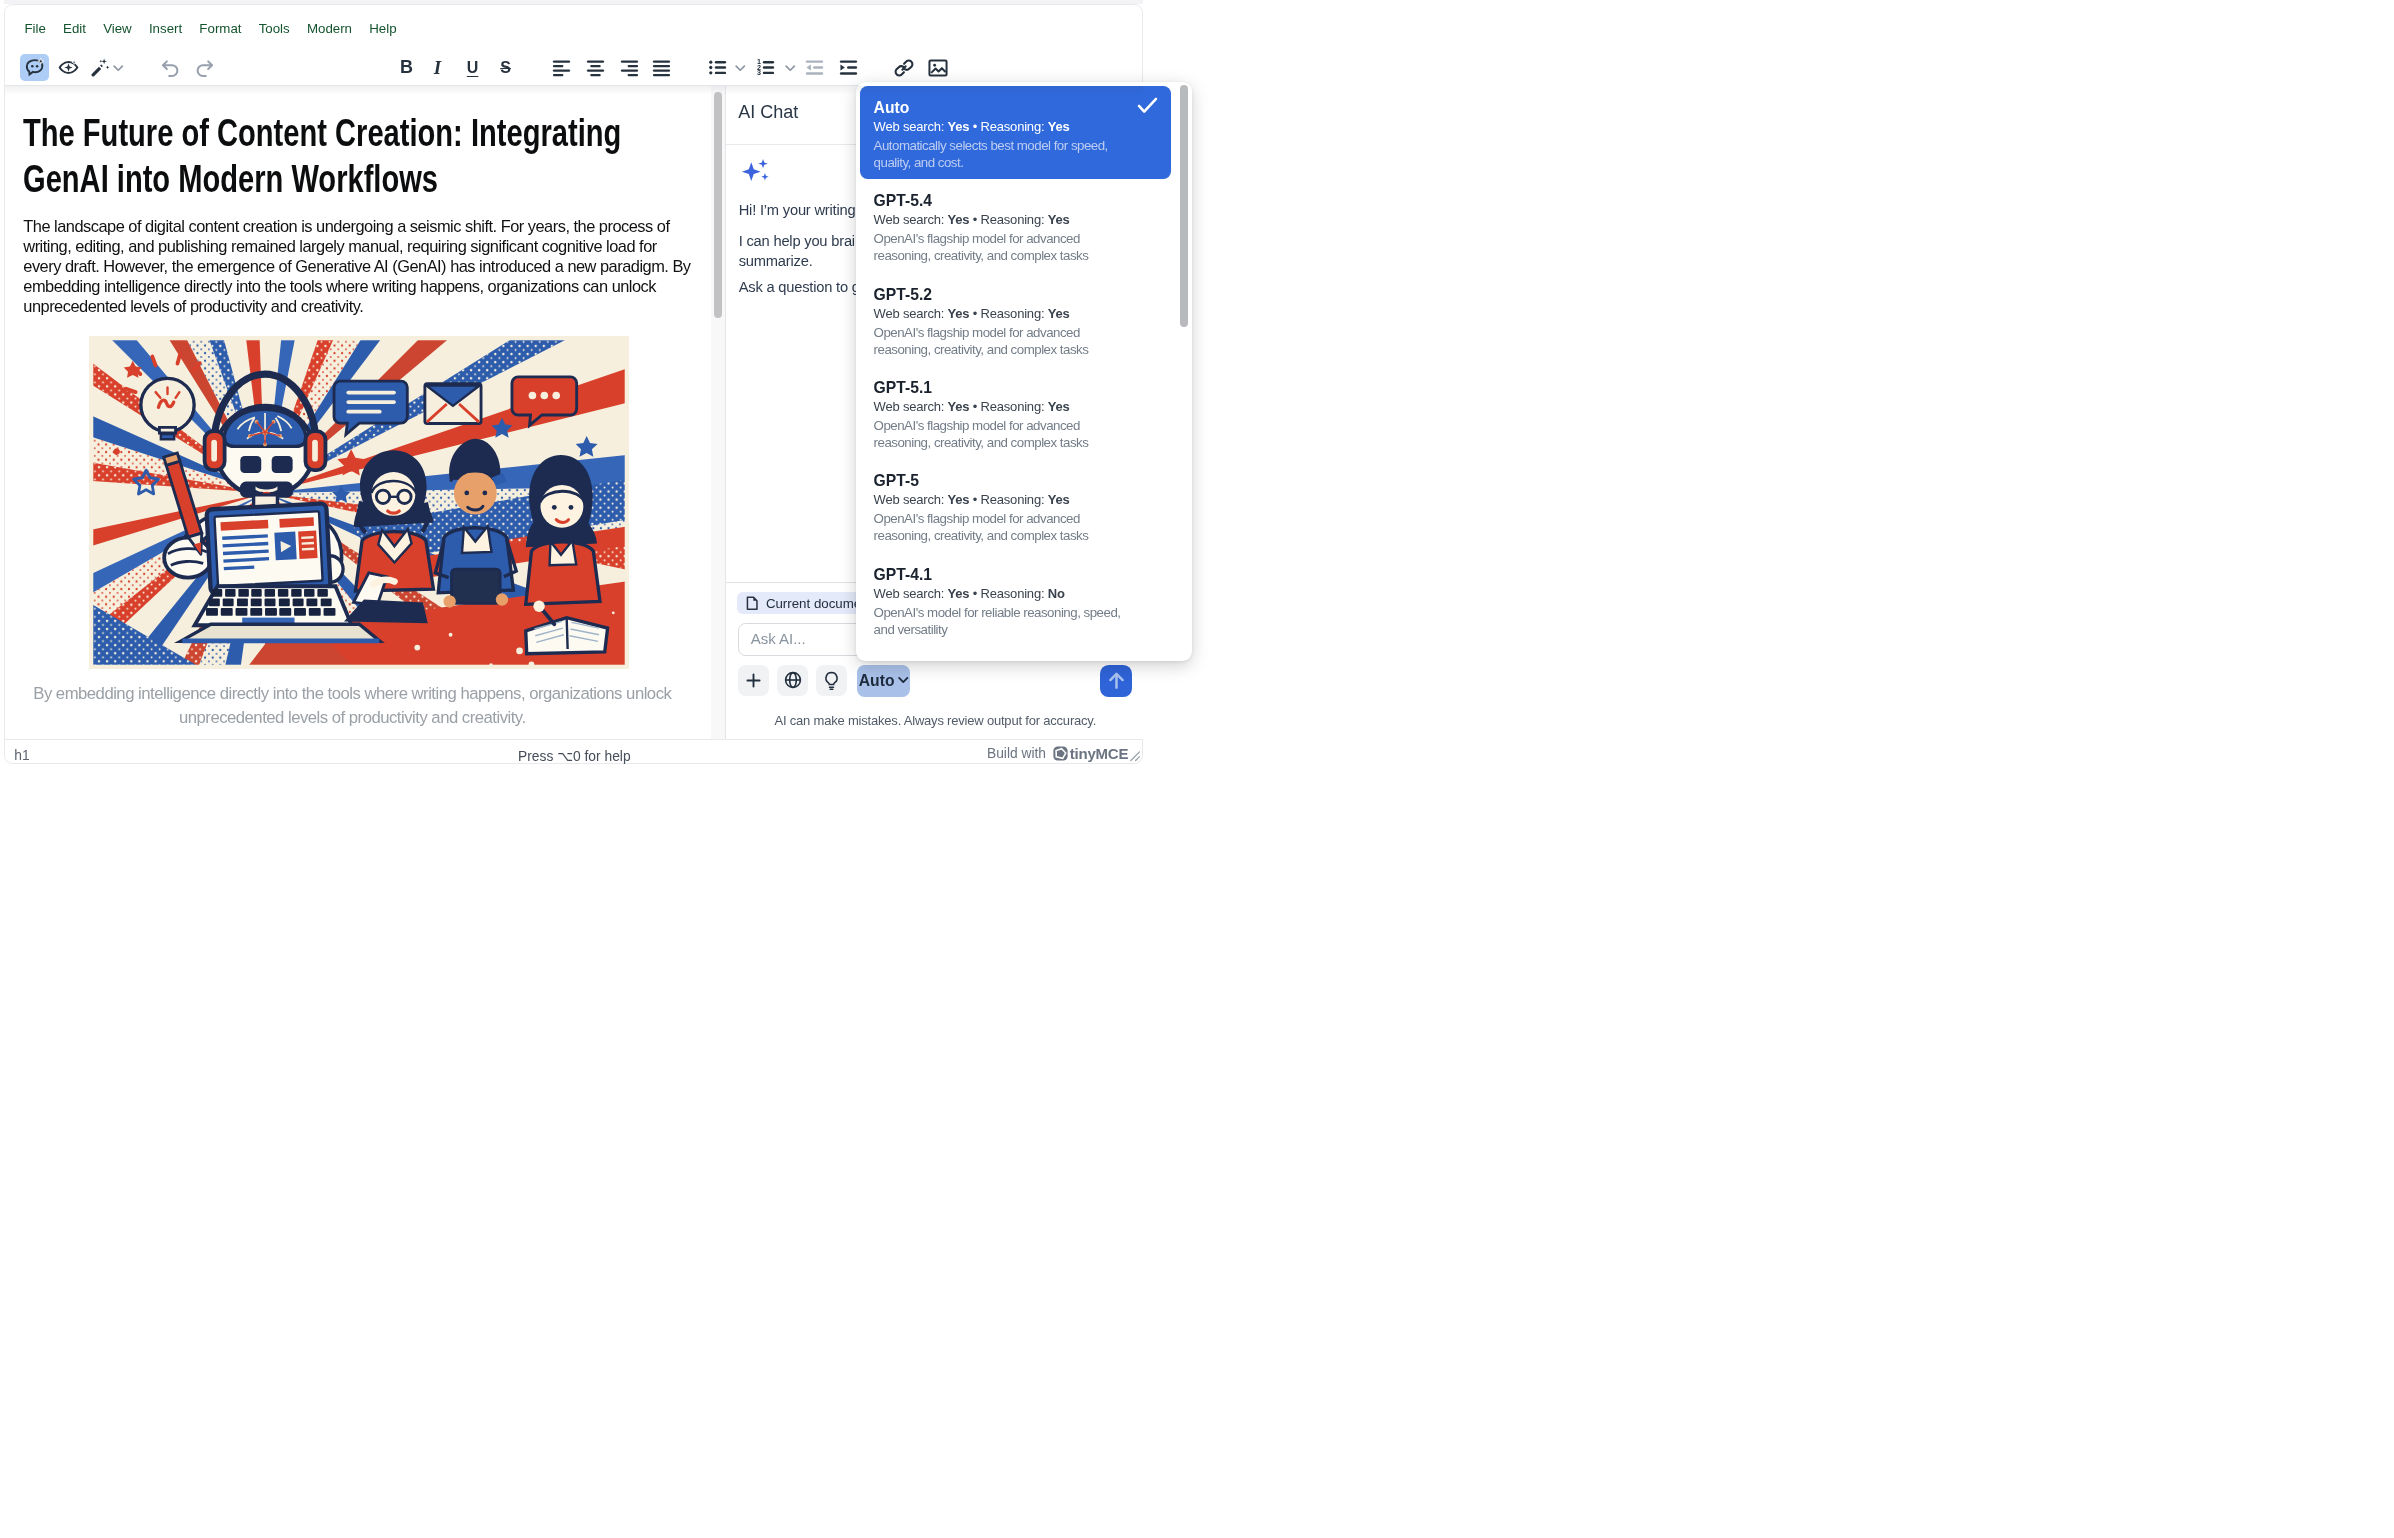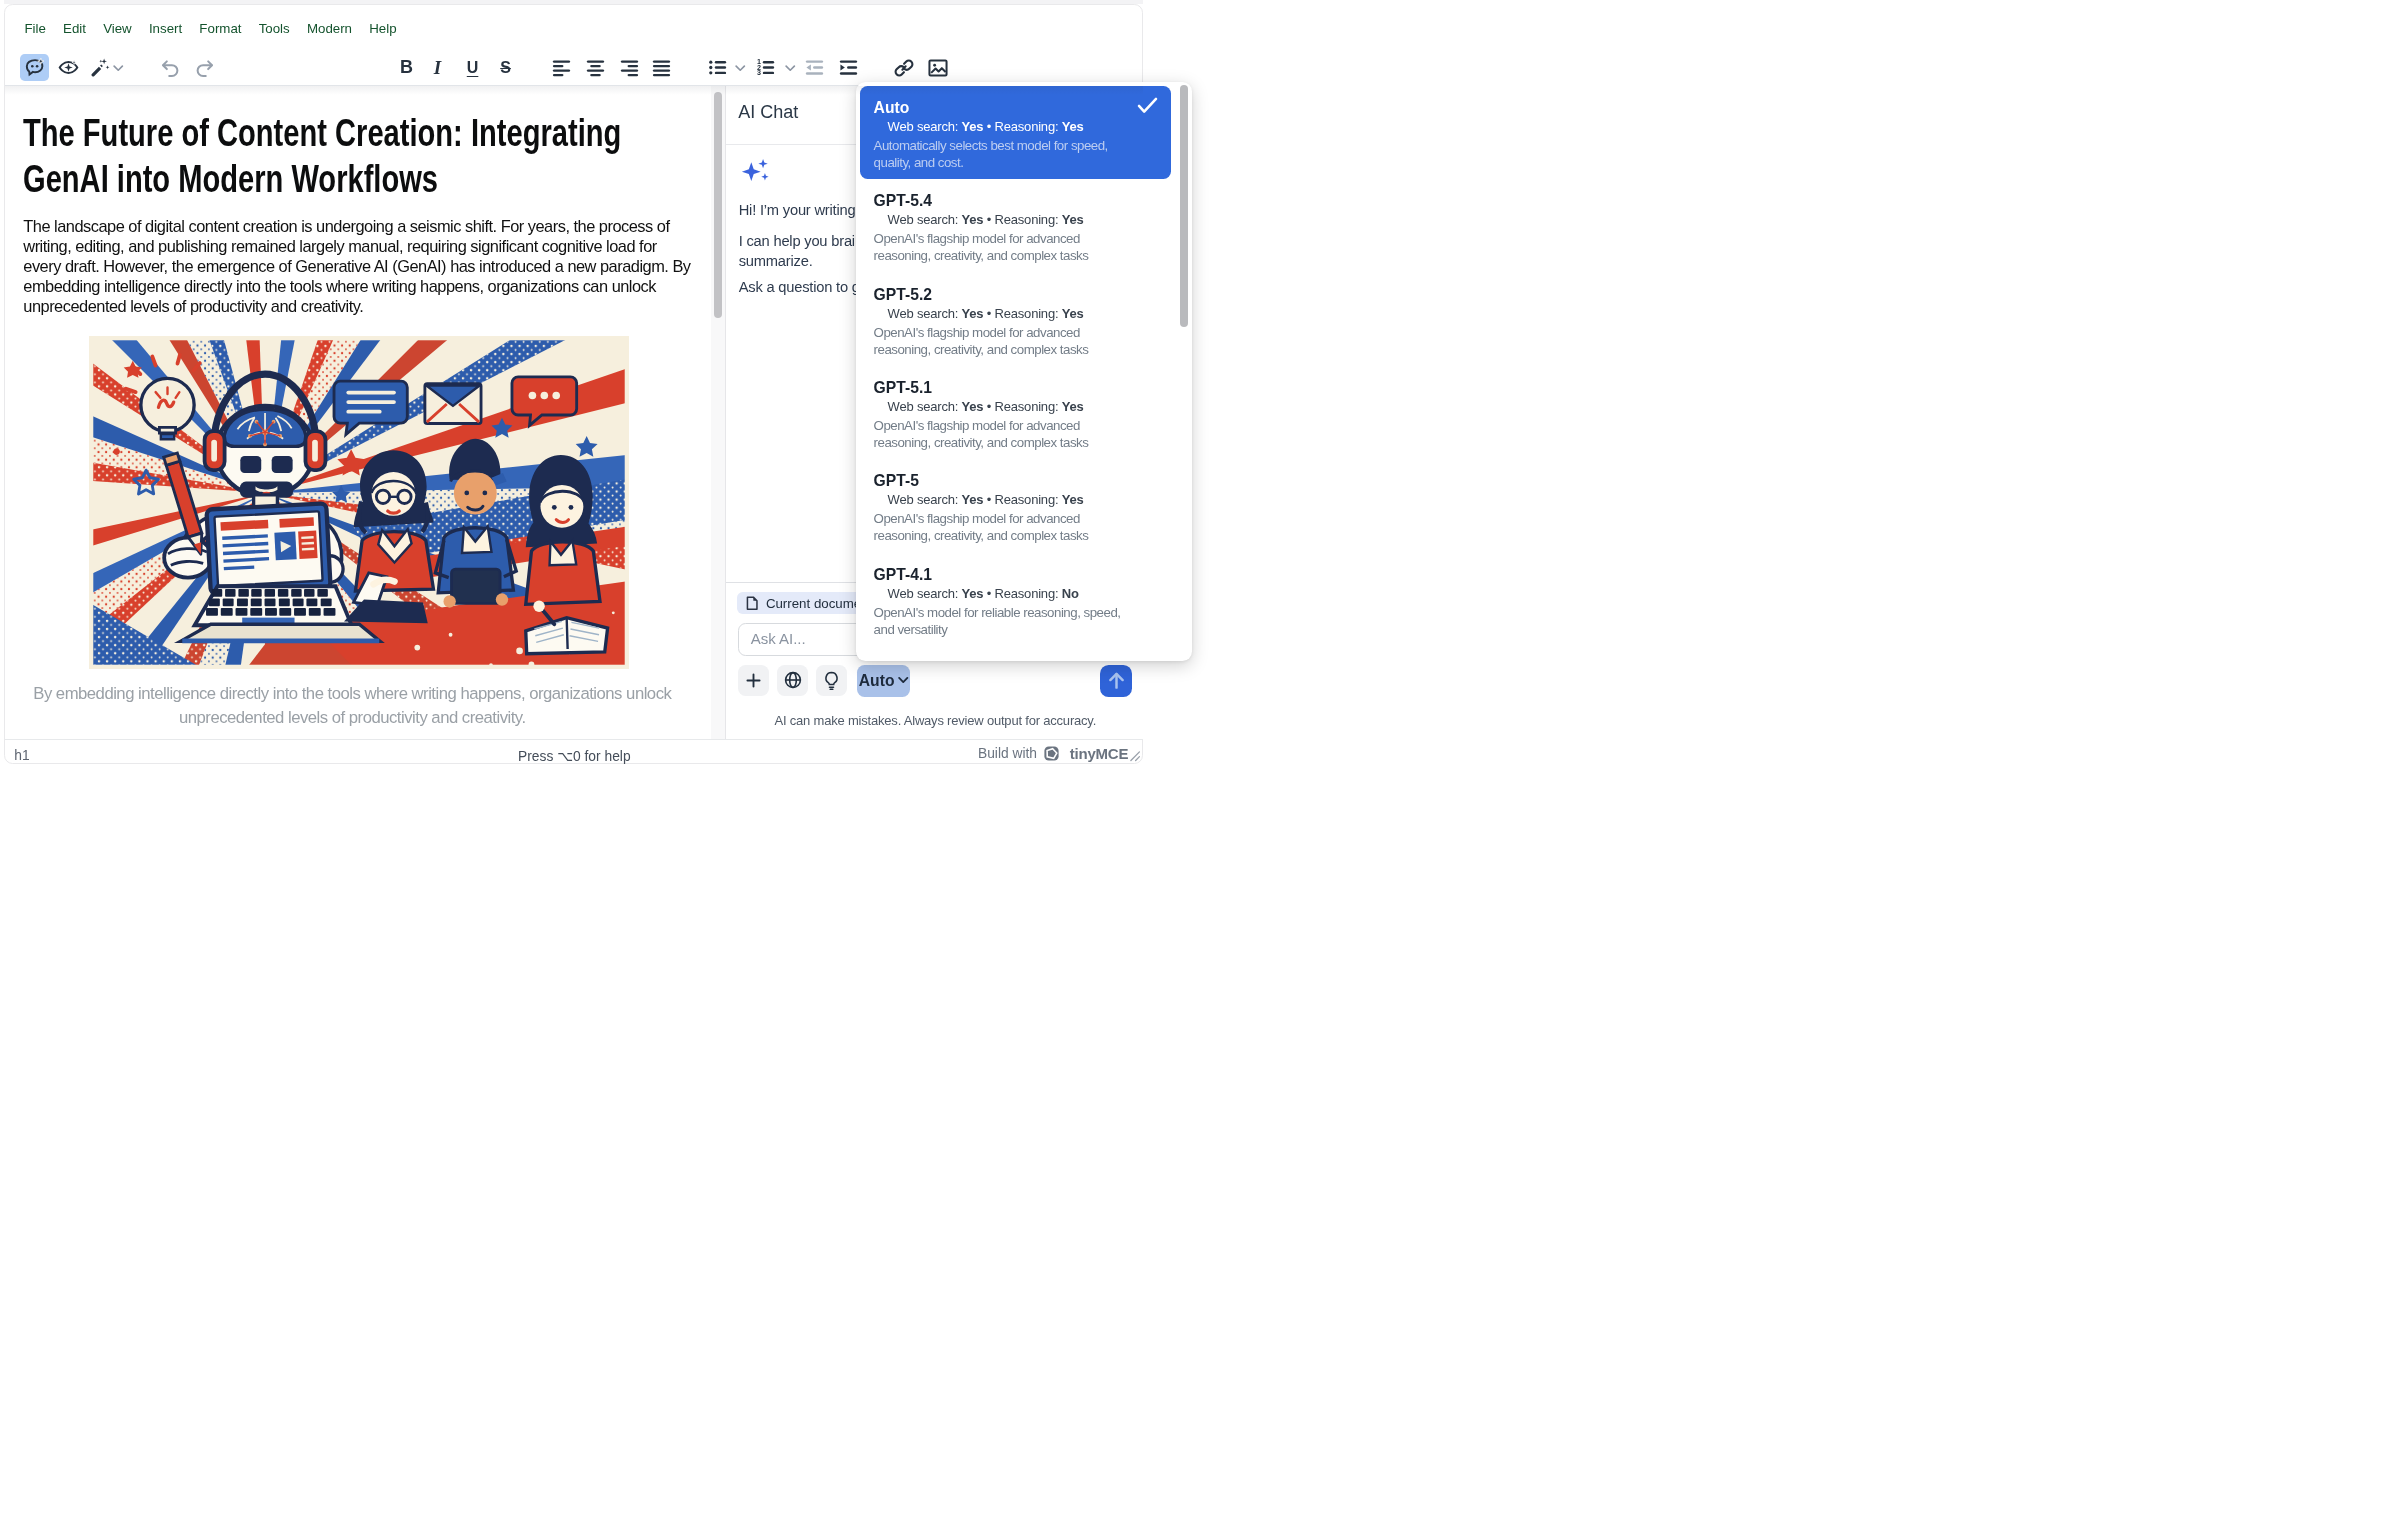--- a/index.html
+++ b/index.html
@@ -56,28 +56,28 @@
   #autobtn .atxt { font-weight:bold; font-size:15.7px; color:#1e2b3d; margin-right:3.8px; }
   #sendbtn { position:absolute; left:374px; top:579px; width:32px; height:32px; background:#2f63d8;
     border-radius:8.6px; display:flex; align-items:center; justify-content:center; }
   #disclaimer { position:absolute; left:0; top:627px; width:418px; text-align:center; font-size:13px; letter-spacing:-0.2px; color:#515b68; }
   
   #statusbar { position:absolute; left:0; top:734px; width:1138px; height:26px; border-top:1px solid #e7e9eb; }
   #sbh1 { position:absolute; left:9px; top:8.6px; font-size:13.8px; color:#5d6470; }
   #sbhelp { position:absolute; left:0; top:8.6px; width:1138px; text-align:center; font-size:13.8px; color:#444d59; }
   #buildwith { position:absolute; right:15px; top:2.9px; height:21px; display:flex; align-items:center; }
   #buildwith .bw { font-size:13.8px; color:#6b7480; margin-right:6.7px; }
-  #buildwith .mce { font-size:15px; font-weight:bold; color:#6b7480; margin-left:11px; letter-spacing:-0.2px; }
+  #buildwith .mce { font-size:15px; font-weight:bold; color:#6b7480; margin-left:2px; letter-spacing:-0.2px; }
   #resize { position:absolute; right:2.9px; top:10.5px; }
   
   #popup { position:absolute; left:856px; top:82px; width:336px; height:579px; background:#fff;
     border-radius:9.5px; box-shadow:0 4.8px 17px rgba(0,0,0,0.18), 0 1px 3.8px rgba(0,0,0,0.08); }
   .pitem { position:absolute; left:4.3px; width:311px; height:93px; }
   .pitem .t { position:absolute; left:13.3px; top:13px; font-size:15.7px; font-weight:bold; color:#1a222d; }
-  .pitem .m { position:absolute; left:13.3px; top:33px; font-size:13px; letter-spacing:-0.2px; color:#39424d;margin-left:14px; }
+  .pitem .m { position:absolute; left:13.3px; top:33px; font-size:13px; letter-spacing:-0.2px; color:#39424d; }
   .pitem .d { position:absolute; left:13.3px; top:52px; font-size:13.3px; letter-spacing:-0.5px; line-height:16.7px; color:#737d88; }
   #pitem0 { top:3.8px; background:#3069dc; border-radius:7.6px; }
   #pitem0 .t { color:#fff; }
   #pitem0 .m { color:#fff; }
   #pitem0 .d { color:#bccdf1; }
   #popscroll { position:absolute; right:3.8px; top:2.9px; width:8.6px; height:242px; background:#b9babd; border-radius:4.3px; }
   .b { font-weight:bold; }
 </style>
 </head>
 <body>

